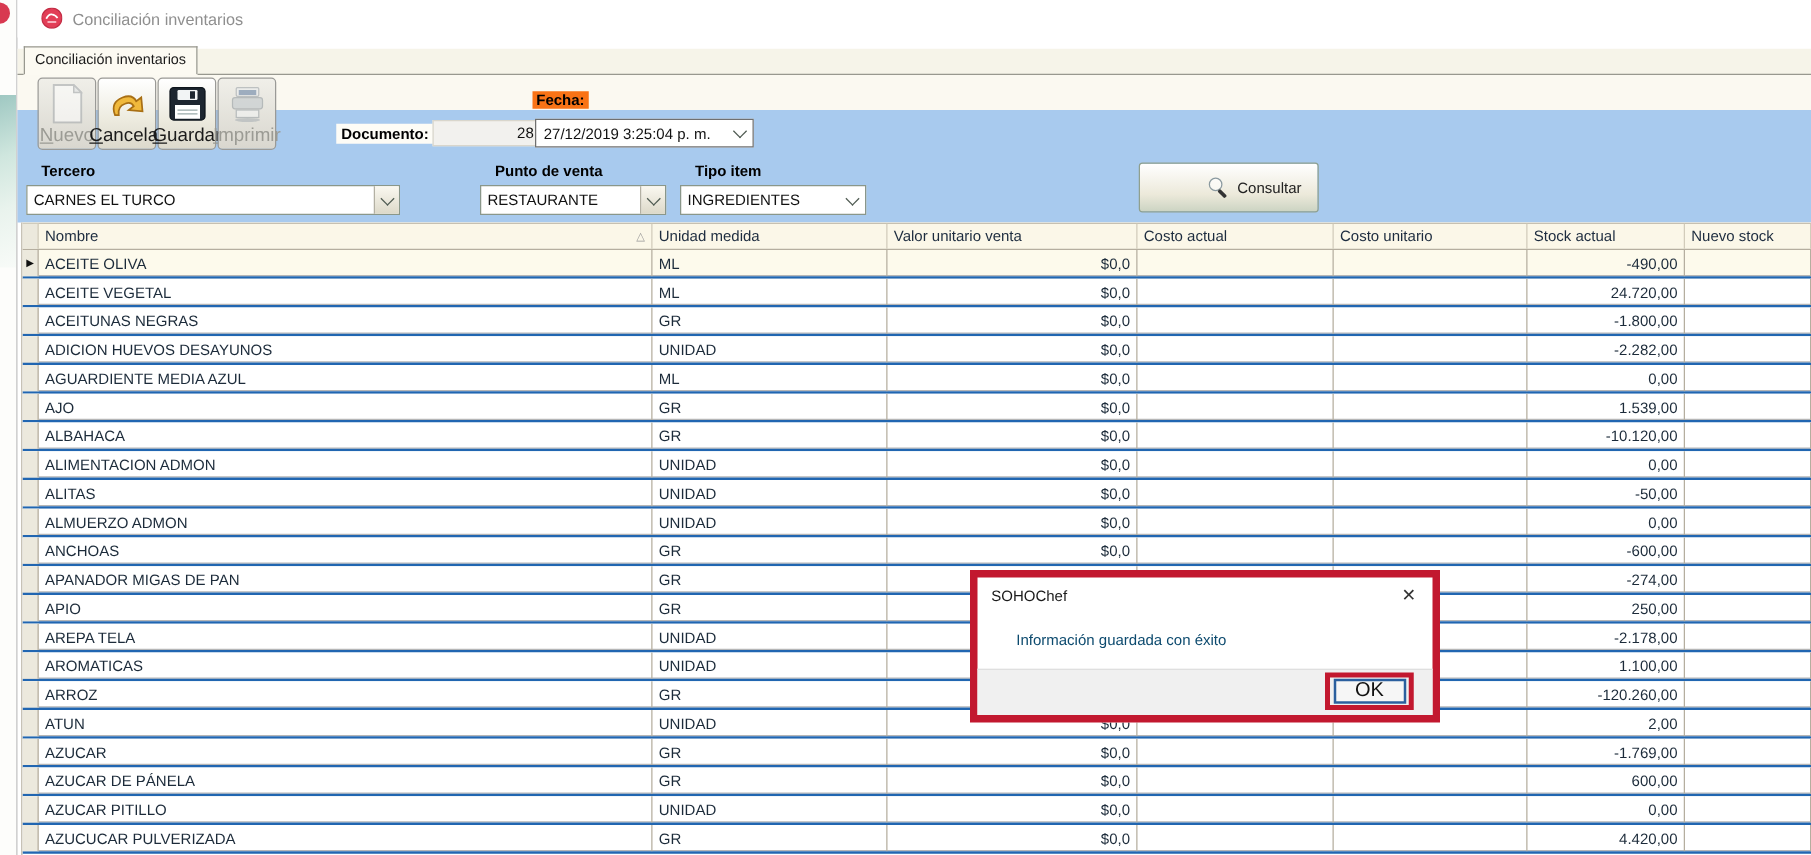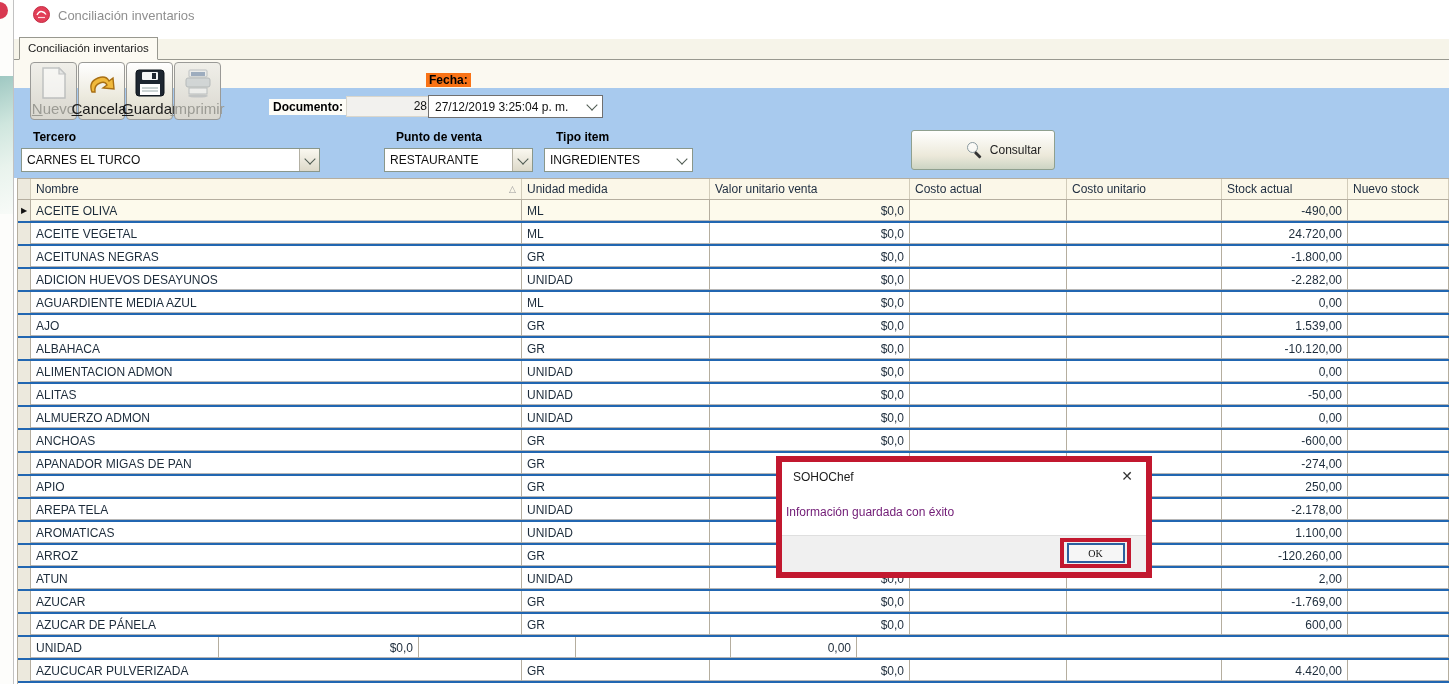--- a/index.html
+++ b/index.html
@@ -74,26 +74,26 @@
   .gut{background:#ece9dd;justify-content:center;padding:0;}
   .num{justify-content:flex-end;}
   .row-arrow{font-size:8px;color:#111;line-height:1;}
 
   
   .annotation{position:absolute;left:776px;top:456px;width:376px;height:122px;border:6px solid var(--red,#c2182f);
     background:#fff;z-index:10;box-sizing:border-box;}
   .dlg-title{position:absolute;left:11px;top:8px;font-size:12px;color:#1a1a1a;}
   .dlg-close{position:absolute;right:7px;top:3px;width:24px;height:22px;display:flex;align-items:center;justify-content:center;
     font-size:14px;color:#333;cursor:pointer;}
-  .dlg-msg{position:absolute;left:4px;top:43px;font-size:12px;color:#701a75;}
+  .dlg-msg{position:absolute;left:31px;top:43px;font-size:12px;color:#0c4a6e;}
   .dlg-footer{position:absolute;left:0;right:0;bottom:0;height:36px;background:#f0f0f0;border-top:1px solid #dfdfdf;}
   .ok-annotation{position:absolute;right:15px;top:2px;width:71px;height:30px;border:4px solid var(--red,#c2182f);
     box-sizing:border-box;background:#f0f0f0;display:flex;align-items:center;justify-content:center;}
-  .ok-btn{width:58px;height:20px;background:#f6f6f6;border:2px solid #2b5f9e;font-size:10px;color:#111;
-    display:flex;align-items:center;justify-content:center;box-sizing:border-box;cursor:pointer;font-family:Liberation Serif, serif;}
+  .ok-btn{width:58px;height:20px;background:#f6f6f6;border:2px solid #2b5f9e;font-size:16px;color:#111;
+    display:flex;align-items:center;justify-content:center;box-sizing:border-box;cursor:pointer;}
 </style>
 </head>
 <body>
 
 <div class="stage">
 
   <div class="bg-sliver">
     <div class="sliver-red"></div>
     <div class="sliver-art"></div>
   </div>
@@ -409,20 +409,21 @@
             <div class="gcell w1">AZUCAR DE PÁNELA</div>
             <div class="gcell w2">GR</div>
             <div class="gcell w3 num">$0,0</div>
             <div class="gcell w4"></div>
             <div class="gcell w5"></div>
             <div class="gcell w6 num">600,00</div>
             <div class="gcell w7"></div>
           </div>
           <div class="grow">
             <div class="gcell w0 gut"></div>
+            <div class="gcell w1">AZUCAR PITILLO</div>
             <div class="gcell w2">UNIDAD</div>
             <div class="gcell w3 num">$0,0</div>
             <div class="gcell w4"></div>
             <div class="gcell w5"></div>
             <div class="gcell w6 num">0,00</div>
             <div class="gcell w7"></div>
           </div>
           <div class="grow">
             <div class="gcell w0 gut"></div>
             <div class="gcell w1">AZUCUCAR PULVERIZADA</div>

